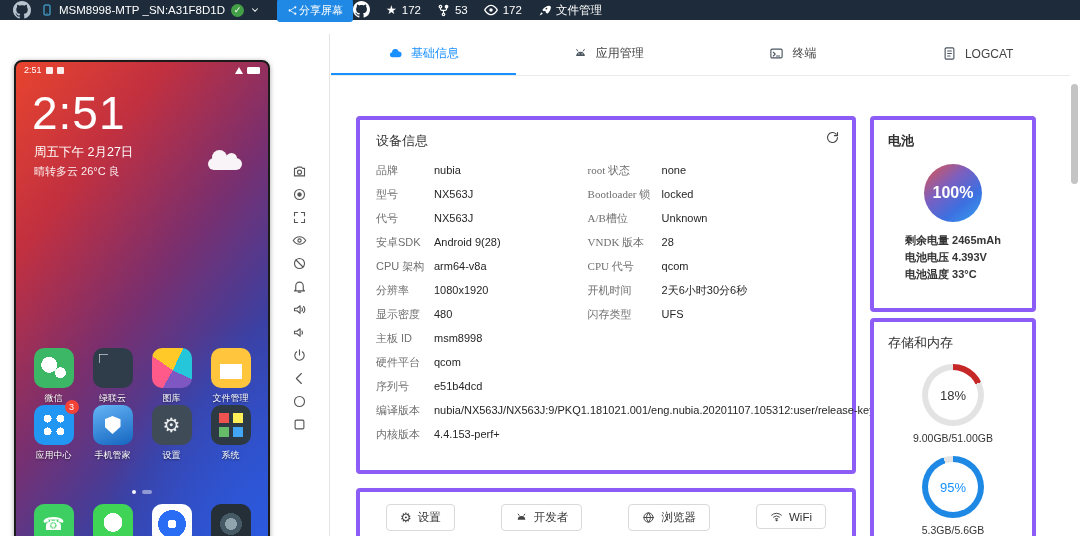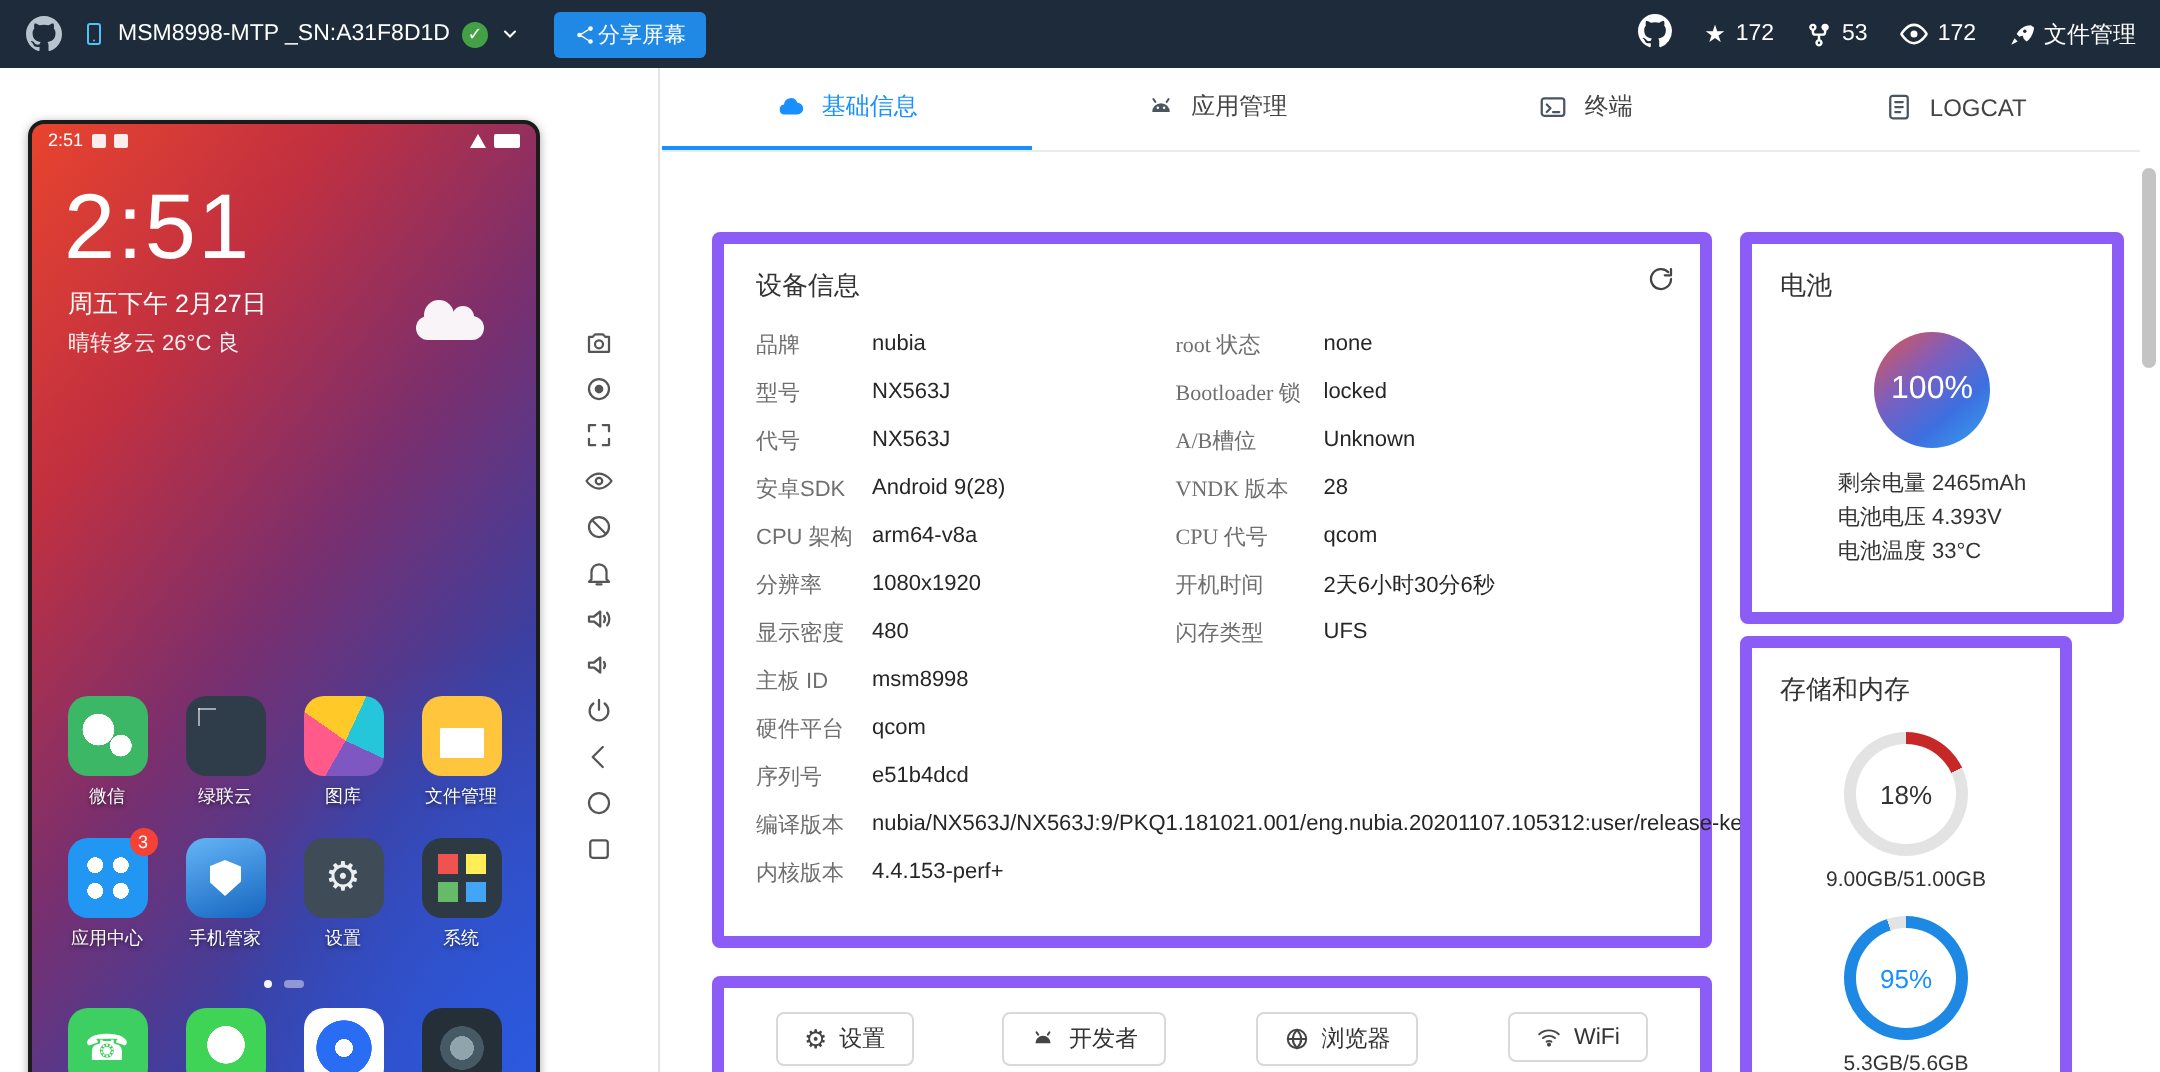--- a/index.html
+++ b/index.html
@@ -1,22 +1,22 @@
 <!DOCTYPE html>
 <html><head>
 <meta charset="utf-8">
 <style>
   * { margin:0; padding:0; box-sizing:border-box; }
   html,body { width:1080px; height:536px; overflow:hidden; background:#fff;
     font-family:"Liberation Sans","DejaVu Sans",sans-serif; }
   .stage{ position:relative; width:1080px; height:536px; overflow:hidden; background:#fff;}
 
   
-  .topbar{ position:absolute; top:0; left:0; right:0; height:34px; background:#1d2b3a;
-    display:flex; align-items:center; justify-content:space-between; padding:0 12px; color:#fff;}
+  .topbar{ position:absolute; top:0; left:0; right:0; height:20px; background:#1d2b3a;
+    display:flex; align-items:center; padding:0 12px; color:#fff;}
   .tb-left{ display:flex; align-items:center; gap:9px; }
   .tb-right{ display:flex; align-items:center; gap:16px; font-size:11.5px; }
   .logo-dot{ width:20px; height:20px; display:flex; align-items:center; justify-content:center;}
   .dev-chip{ display:flex; align-items:center; gap:6px; font-size:11.5px; }
   .check-badge{ width:13px; height:13px; border-radius:50%; background:#43a047; color:#fff;
     font-size:9px; display:flex; align-items:center; justify-content:center;}
   .share-btn{ margin-left:8px; background:#1f89e5; border:none; color:#fff; font-size:11px;
     border-radius:3px; padding:4px 10px; display:flex; align-items:center; gap:1px; cursor:pointer;}
   .tb-item{ display:flex; align-items:center; gap:5px; }
   .star-glyph{ font-size:12px; color:#fff; }
@@ -41,21 +41,21 @@
   .date-line{ position:absolute; top:82px; left:18px; font-size:12.5px; color:#fff;}
   .weather-line{ position:absolute; top:102px; left:18px; font-size:11px; color:rgba(255,255,255,.92);}
   .cloud{ position:absolute; top:96px; right:26px; width:34px; height:12px; background:#fff;
     border-radius:10px; opacity:.95;}
   .cloud::before{ content:""; position:absolute; left:4px; top:-8px; width:15px; height:15px;
     background:#fff; border-radius:50%;}
   .cloud::after{ content:""; position:absolute; right:5px; top:-5px; width:11px; height:11px;
     background:#fff; border-radius:50%;}
 
   .apps{ position:absolute; left:8px; right:8px; top:286px; display:grid;
-    grid-template-columns:repeat(4,1fr); row-gap:14px;}
+    grid-template-columns:repeat(4,1fr); }
   .dock{ top:442px; }
   .app{ display:flex; flex-direction:column; align-items:center; gap:4px; cursor:pointer;}
   .app-icon{ width:40px; height:40px; border-radius:10px; position:relative;
     display:flex; align-items:center; justify-content:center; background-repeat:no-repeat;}
   .app-label{ font-size:9px; color:#fff; text-shadow:0 1px 2px rgba(0,0,0,.6);}
   .badge{ position:absolute; top:-5px; right:-5px; min-width:14px; height:14px; background:#f44336;
     color:#fff; font-size:9px; border-radius:7px; display:flex; align-items:center;
     justify-content:center; padding:0 3px;}
   .i-wechat{ background-color:#3bb765; background-image:
     radial-gradient(circle 8px at 38% 42%, #fff 98%, transparent),
@@ -109,21 +109,21 @@
   
   .main{ position:absolute; left:331px; top:34px; right:0; bottom:0; background:#fff;}
   .tabs{ position:absolute; top:0; left:0; right:10px; height:42px; display:flex;
     border-bottom:1px solid #ebebeb;}
   .tab{ flex:1; display:flex; align-items:center; justify-content:center; gap:8px;
     font-size:12px; color:#444; cursor:pointer; border-bottom:2px solid transparent;}
   .tab.active{ color:#1890ff; border-bottom-color:#1890ff;}
   .tab svg{ width:15px; height:15px; }
   .content{ position:absolute; top:42px; left:0; right:0; bottom:0; overflow:hidden;}
 
-  .card{ position:absolute; border:6px solid #8b5cf6; border-radius:4px; background:#fff;
+  .card{ position:absolute; border:4px solid #8b5cf6; border-radius:4px; background:#fff;
     box-shadow:0 0 2px rgba(0,0,0,.03);}
   .card-title{ font-size:13px; color:#333; }
 
   .device-card{ left:25px; top:40px; width:500px; height:358px; padding:12px 16px;}
   .refresh-btn{ position:absolute; right:12px; top:10px; cursor:pointer;}
   .refresh-btn svg{ width:15px; height:15px; stroke:#444; fill:none; stroke-width:1.8;
     stroke-linecap:round; stroke-linejoin:round;}
   .info-grid{ display:flex; margin-top:8px;}
   .col-l{ width:46%; } .col-r{ flex:1; }
   .row{ display:flex; height:24px; align-items:center;}
@@ -133,21 +133,21 @@
 
   .quick-card{ left:25px; top:412px; width:500px; height:62px; padding:12px 26px;
     display:flex; align-items:flex-start; justify-content:space-between;}
   .quick-btn{ display:flex; align-items:center; gap:6px; border:1px solid #d9d9d9;
     border-radius:4px; background:#fff; padding:5px 13px; font-size:11.5px; color:#333;
     cursor:pointer;}
   .quick-btn svg{ width:13px; height:13px; stroke:#444; fill:none; stroke-width:1.8;
     stroke-linecap:round; stroke-linejoin:round;}
   .gear-glyph{ font-size:13px; color:#444; line-height:1;}
 
-  .battery-card{ left:539px; top:40px; width:192px; height:196px; padding:12px 14px;}
+  .battery-card{ left:539px; top:40px; width:166px; height:196px; padding:12px 14px;font-weight:bold;}
   .batt-gauge{ width:58px; height:58px; border-radius:50%; margin:14px auto 10px;
     display:flex; align-items:center; justify-content:center; color:#fff; font-size:16px;
     background:linear-gradient(140deg,#e25549 0%, #7b5fc0 38%, #3d6fe0 68%, #35a3f0 100%);}
   .batt-details{ width:fit-content; margin:0 auto; font-size:11px; color:#333; line-height:1.55;}
 
   .storage-card{ left:539px; top:242px; width:166px; height:262px; padding:12px 14px;}
   .ring{ position:relative; width:62px; height:62px; border-radius:50%; margin:12px auto 6px;
     display:flex; align-items:center; justify-content:center;}
   .ring::before{ content:""; position:absolute; inset:6px; background:#fff; border-radius:50%;}
   .ring span{ position:relative; font-size:13px; color:#333;}

